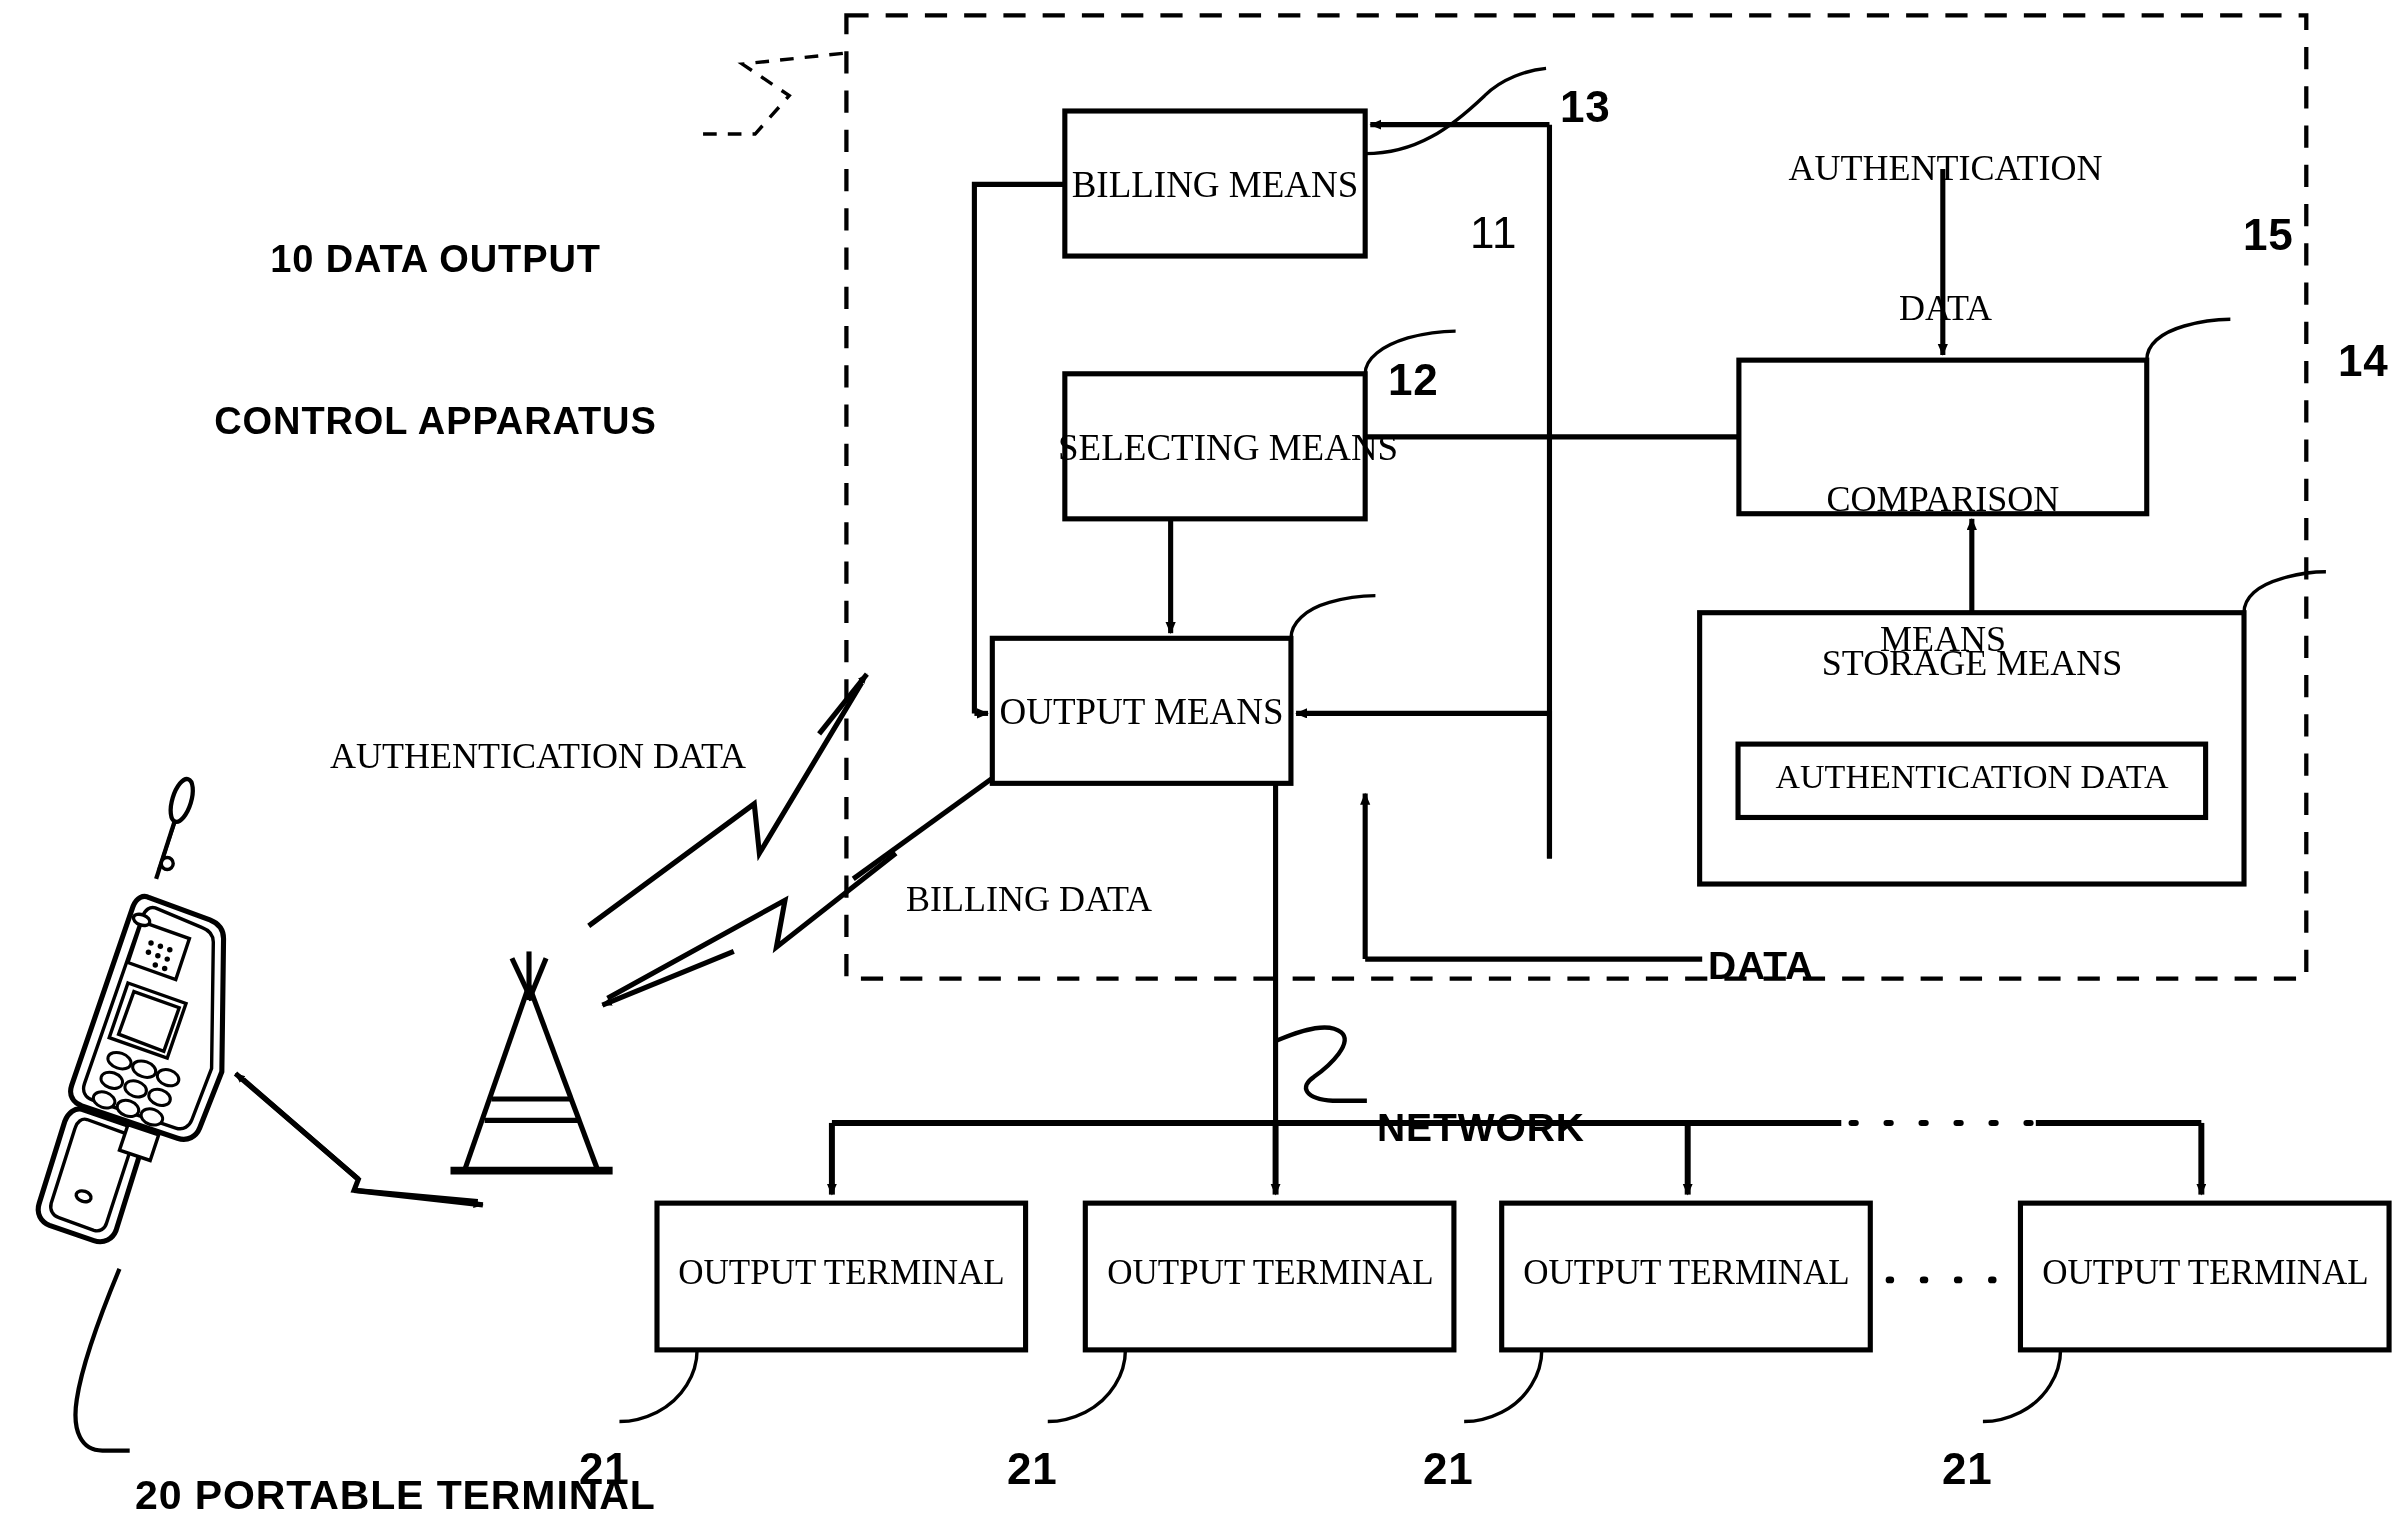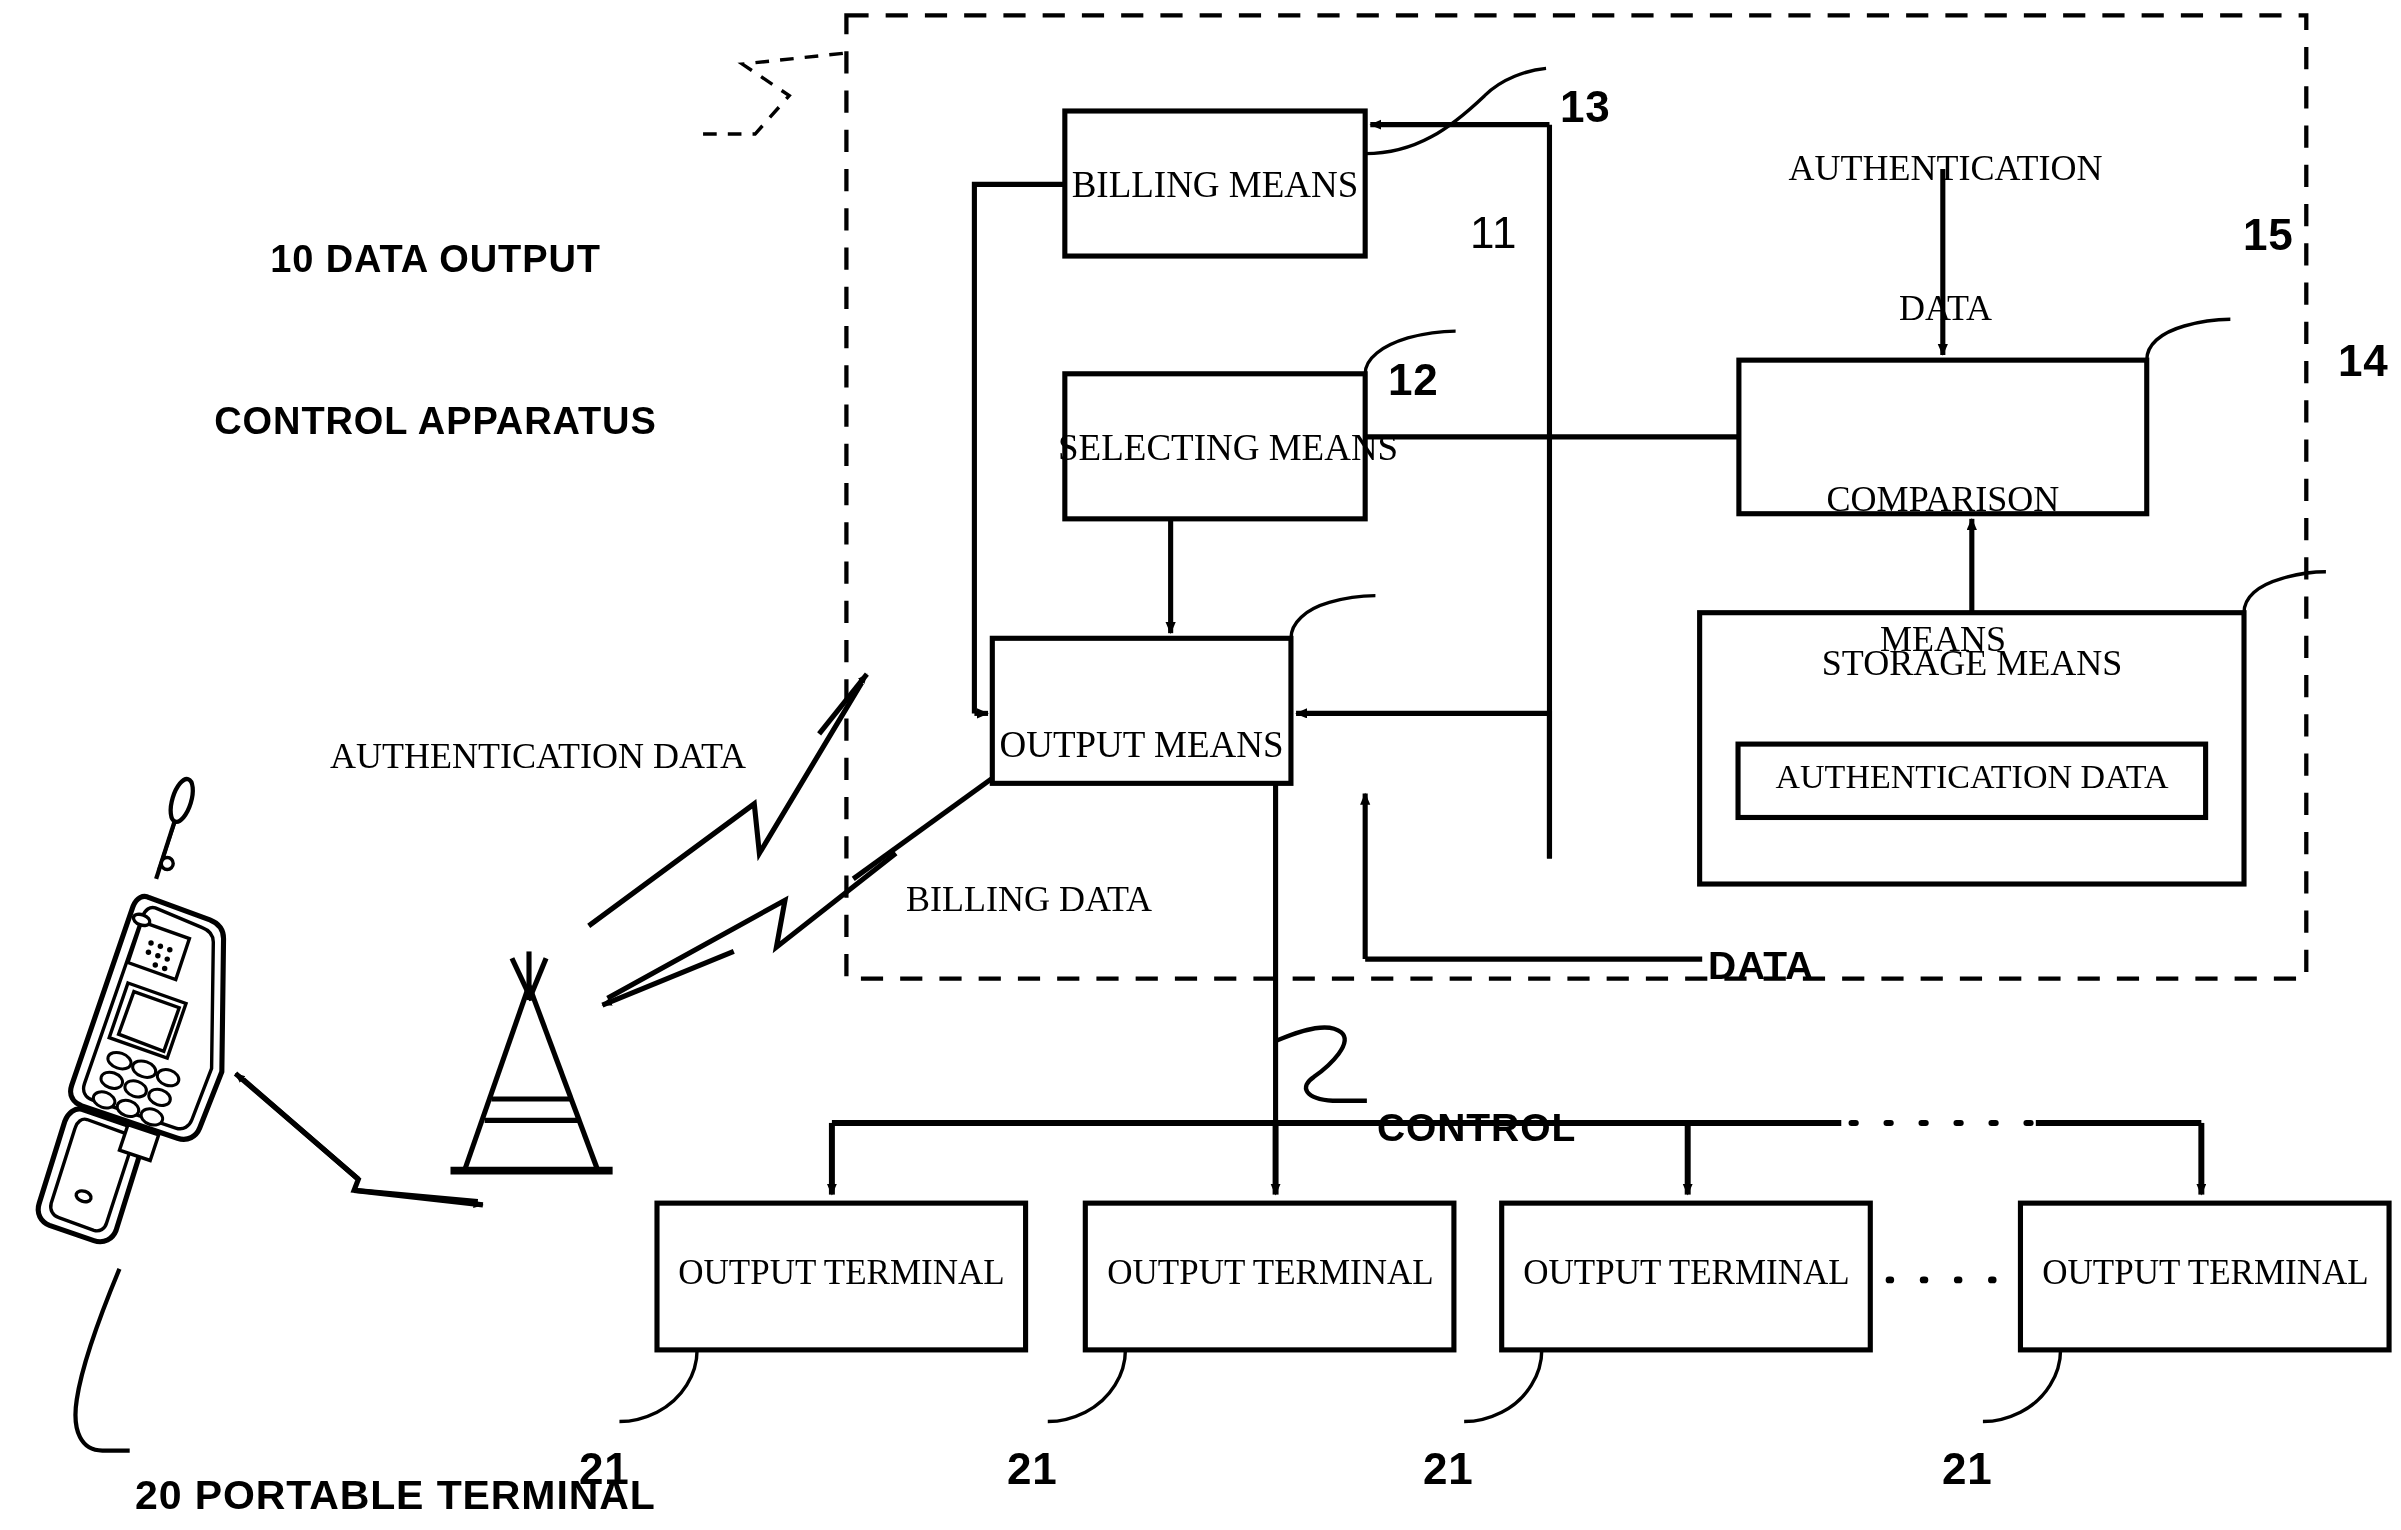--- a/index.html
+++ b/index.html
@@ -212,21 +212,21 @@
   </div>
 
   <div class="lbl serif ctr" style="left:1065px;top:164px;width:300px;font-size:37px;">BILLING MEANS</div>
 
   <div class="lbl cond" style="left:1560px;top:36px;font-size:44px;font-weight:700;">13</div>
 
   <div class="lbl serif ctr" style="left:1058px;top:427px;width:314px;font-size:37px;">SELECTING MEANS</div>
 
   <div class="lbl cond" style="left:1470px;top:162px;font-size:44px;font-weight:400;">11</div>
 
-  <div class="lbl serif ctr" style="left:992px;top:724px;width:299px;font-size:37px;">OUTPUT MEANS</div>
+  <div class="lbl serif ctr" style="left:992px;top:691px;width:299px;font-size:37px;">OUTPUT MEANS</div>
 
   <div class="lbl cond" style="left:1388px;top:309px;font-size:44px;font-weight:700;">12</div>
 
   <div class="lbl serif ctr" style="left:1739px;top:382px;width:408px;font-size:36px;line-height:1.30;">
     <div>COMPARISON</div>
     <div>MEANS</div>
   </div>
 
   <div class="lbl cond" style="left:2243px;top:164px;font-size:44px;font-weight:700;">15</div>
 
@@ -242,21 +242,21 @@
   </div>
 
   <div class="lbl serif ctr" style="left:282px;top:638px;width:512px;font-size:36px;line-height:1.32;">
     <div>AUTHENTICATION DATA</div>
   </div>
 
   <div class="lbl serif" style="left:906px;top:879px;font-size:36px;">BILLING DATA</div>
 
   <div class="lbl cond" style="left:1708px;top:898px;font-size:39px;font-weight:700;">DATA</div>
 
-  <div class="lbl cond" style="left:1377px;top:1060px;font-size:39px;font-weight:700;">CONTROL</div>
+  <div class="lbl cond" style="left:1377px;top:1060px;font-size:39px;font-weight:700;">NETWORK</div>
 
   <div class="lbl serif ctr" style="left:657px;top:1253px;width:369px;font-size:35px;">OUTPUT TERMINAL</div>
   <div class="lbl serif ctr" style="left:1086px;top:1253px;width:369px;font-size:35px;">OUTPUT TERMINAL</div>
   <div class="lbl serif ctr" style="left:1502px;top:1253px;width:369px;font-size:35px;">OUTPUT TERMINAL</div>
   <div class="lbl serif ctr" style="left:2021px;top:1253px;width:369px;font-size:35px;">OUTPUT TERMINAL</div>
 
   <div class="lbl cond" style="left:579px;top:1398px;font-size:44px;font-weight:700;">21</div>
   <div class="lbl cond" style="left:1007px;top:1398px;font-size:44px;font-weight:700;">21</div>
   <div class="lbl cond" style="left:1423px;top:1398px;font-size:44px;font-weight:700;">21</div>
   <div class="lbl cond" style="left:1942px;top:1398px;font-size:44px;font-weight:700;">21</div>

